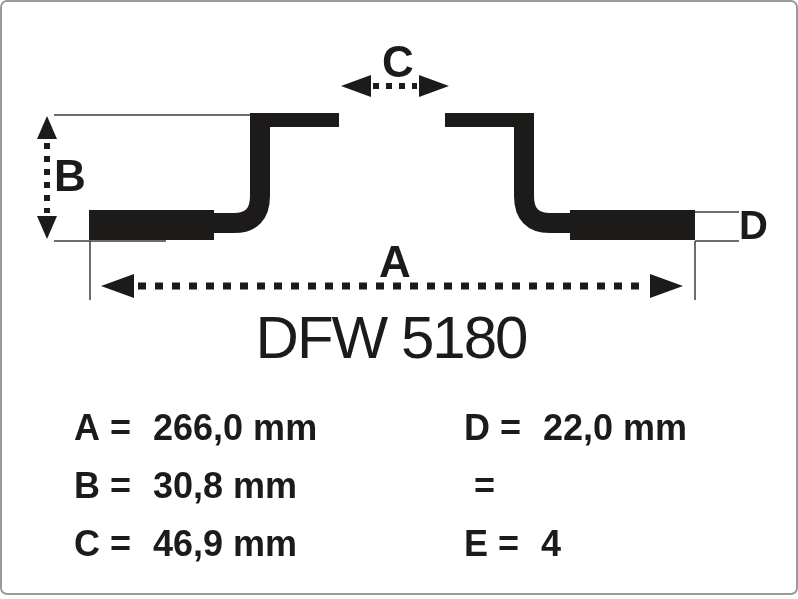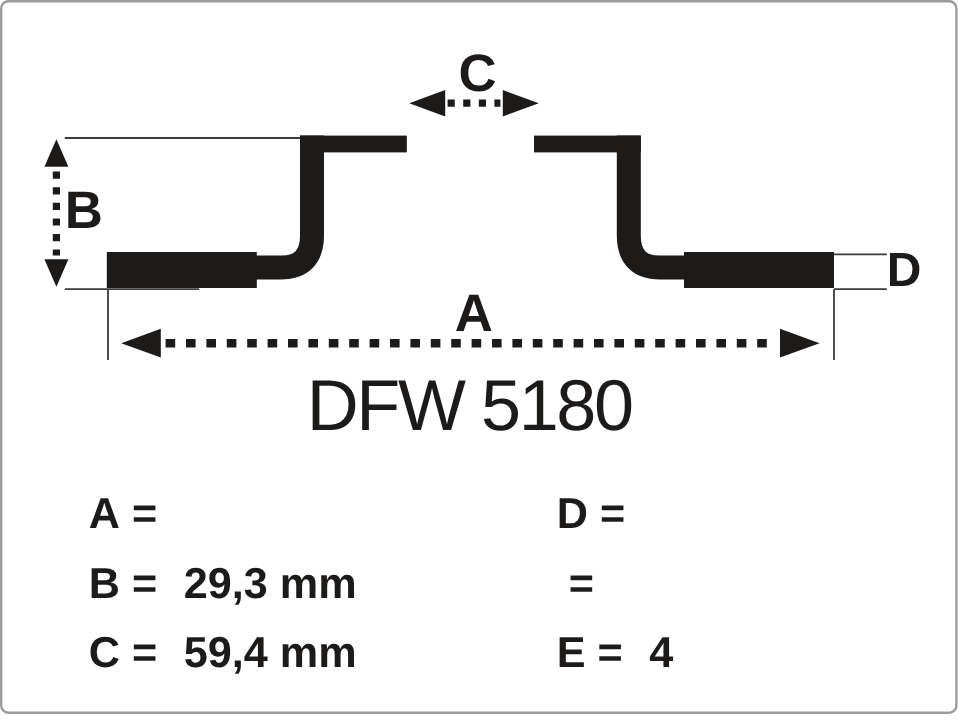--- a/index.html
+++ b/index.html
@@ -127,37 +127,39 @@
     <div class="dim-label a">A</div>
     <div class="dim-label d">D</div>
   </div>
 
   <div class="title">DFW 5180</div>
 
   <div class="specs-col left-col">
     <div class="spec-row">
       <span class="spec-label">A</span>
       <span class="spec-eq">=</span>
+      <span class="spec-value">266,0 mm</span>
     </div>
     <div class="spec-row">
       <span class="spec-label">B</span>
       <span class="spec-eq">=</span>
-      <span class="spec-value">29,3 mm</span>
+      <span class="spec-value">30,8 mm</span>
     </div>
     <div class="spec-row">
       <span class="spec-label">C</span>
       <span class="spec-eq">=</span>
-      <span class="spec-value">59,4 mm</span>
+      <span class="spec-value">46,9 mm</span>
     </div>
   </div>
 
   <div class="specs-col right-col">
     <div class="spec-row">
       <span class="spec-label">D</span>
       <span class="spec-eq">=</span>
+      <span class="spec-value">22,0 mm</span>
     </div>
     <div class="spec-row">
       <span class="spec-eq">=</span>
     </div>
     <div class="spec-row">
       <span class="spec-label">E</span>
       <span class="spec-eq">=</span>
       <span class="spec-value">4</span>
     </div>
   </div>

